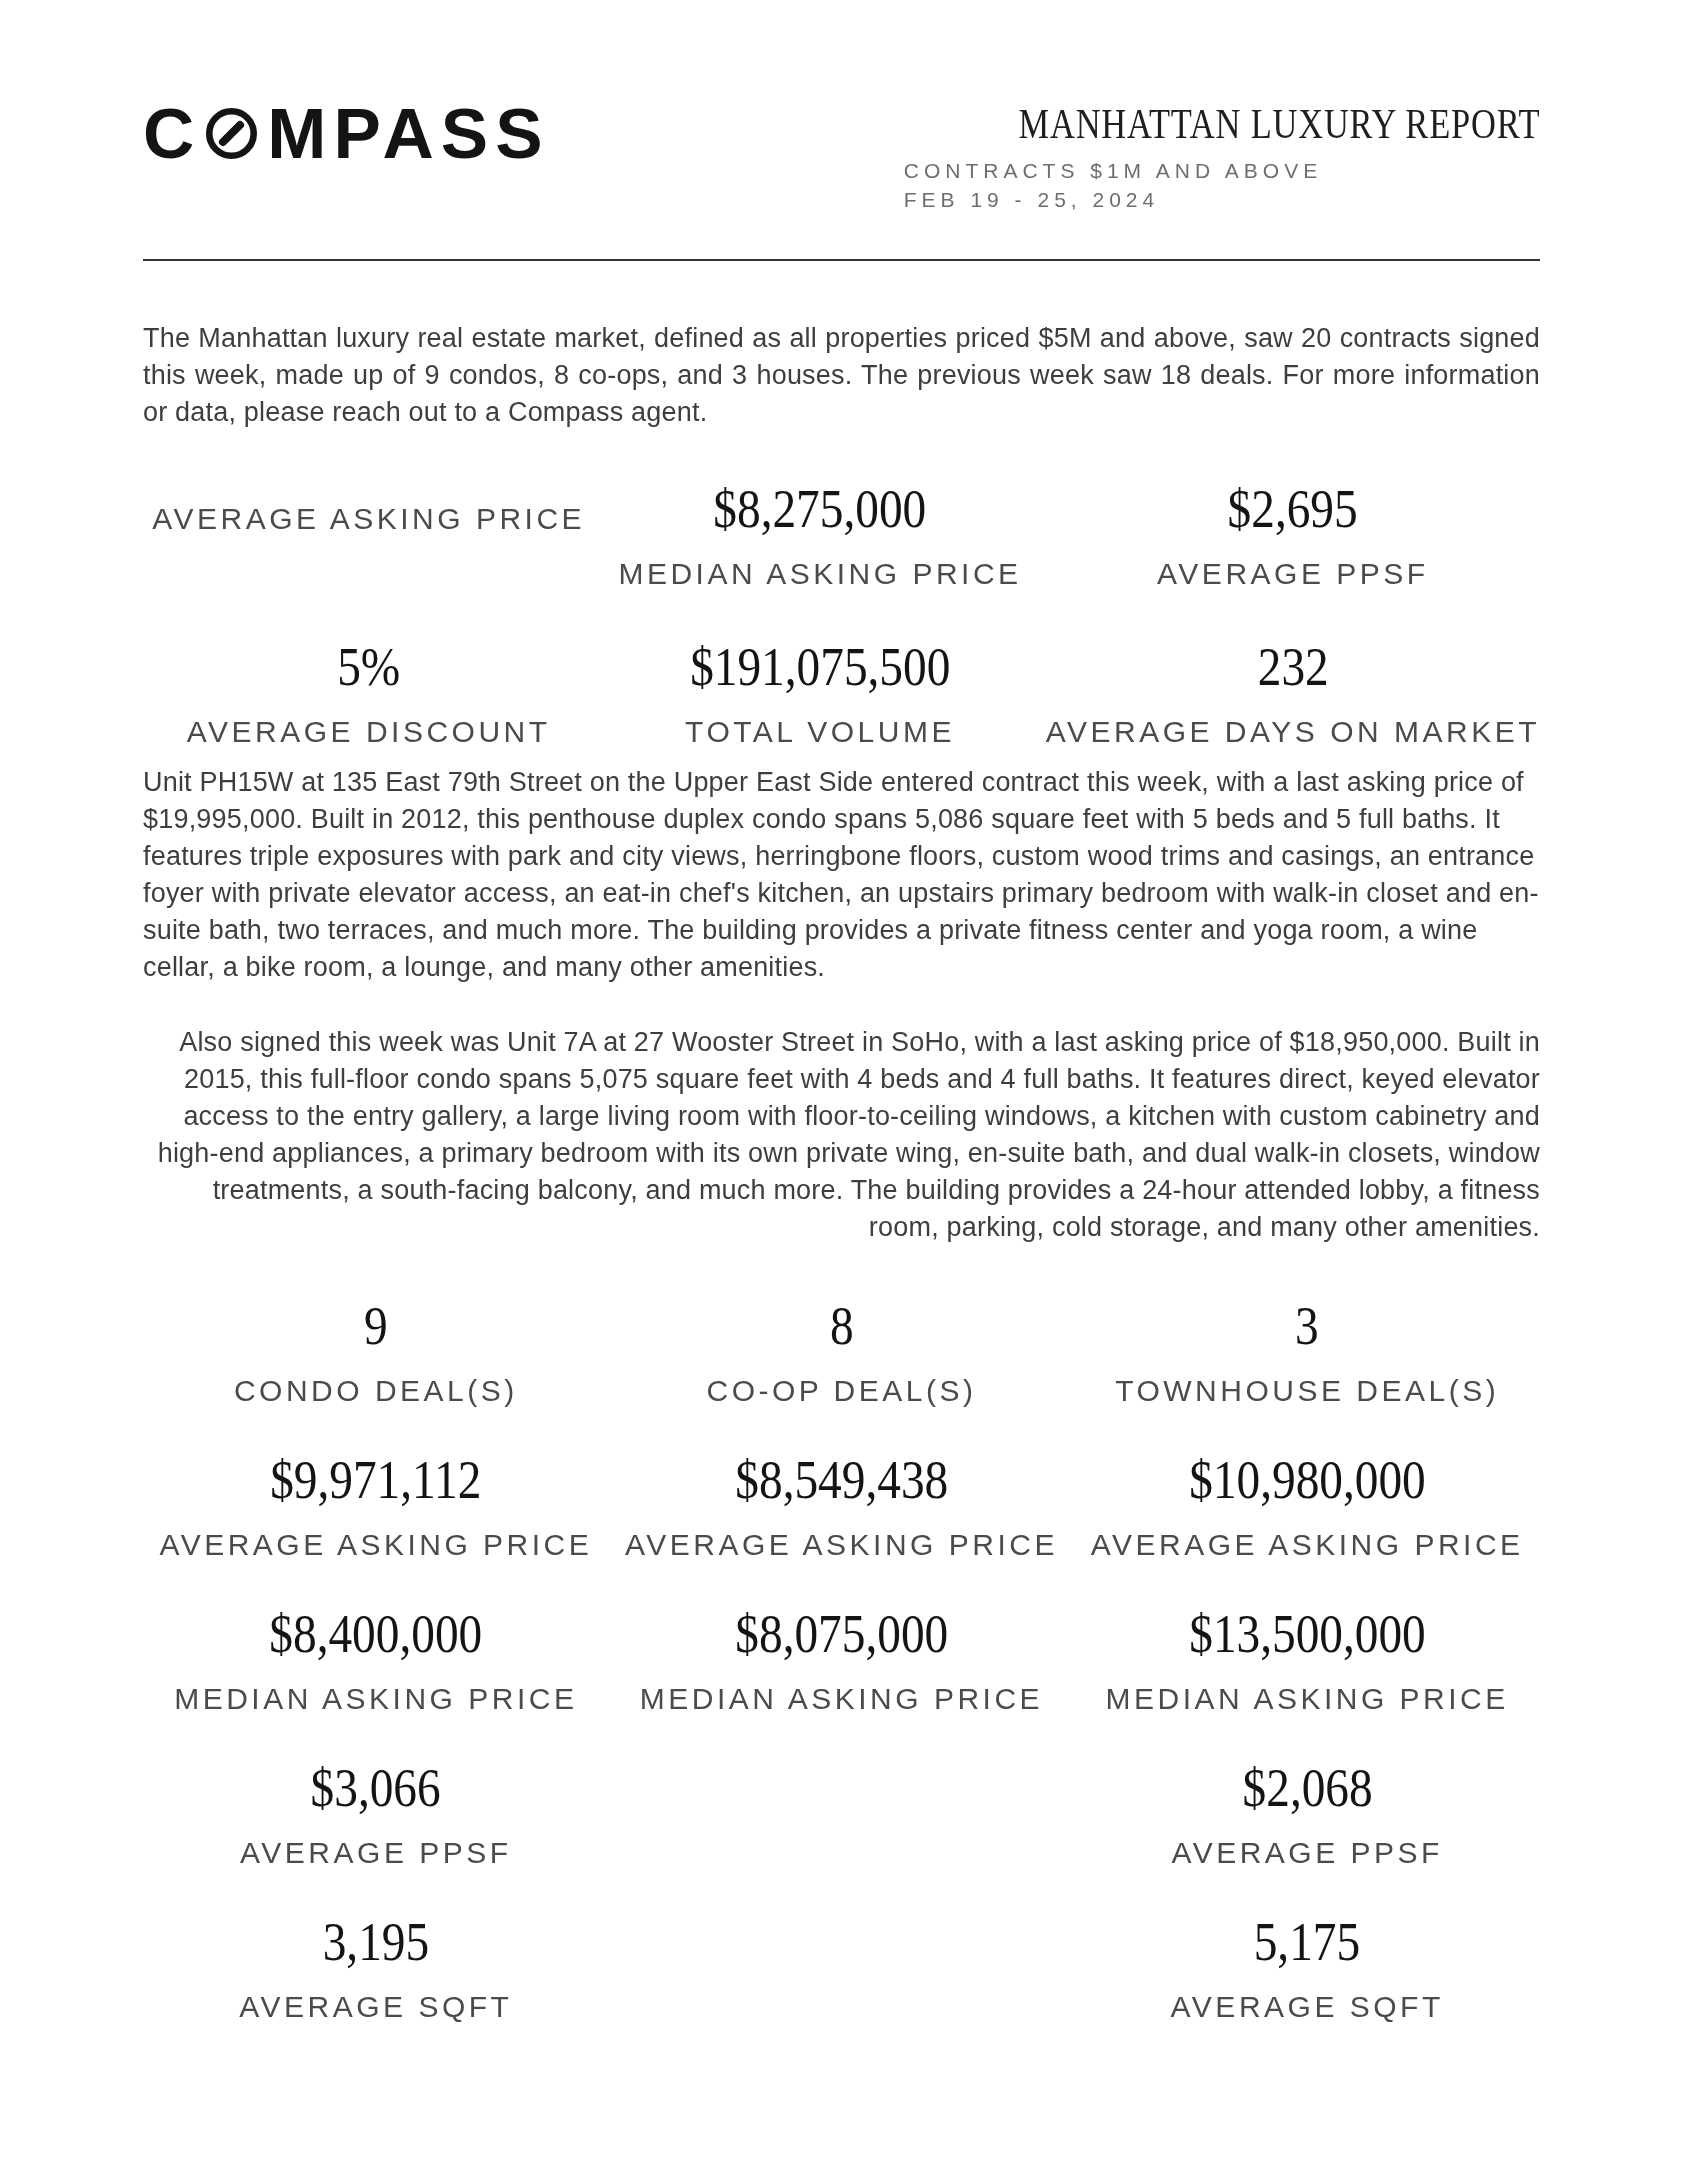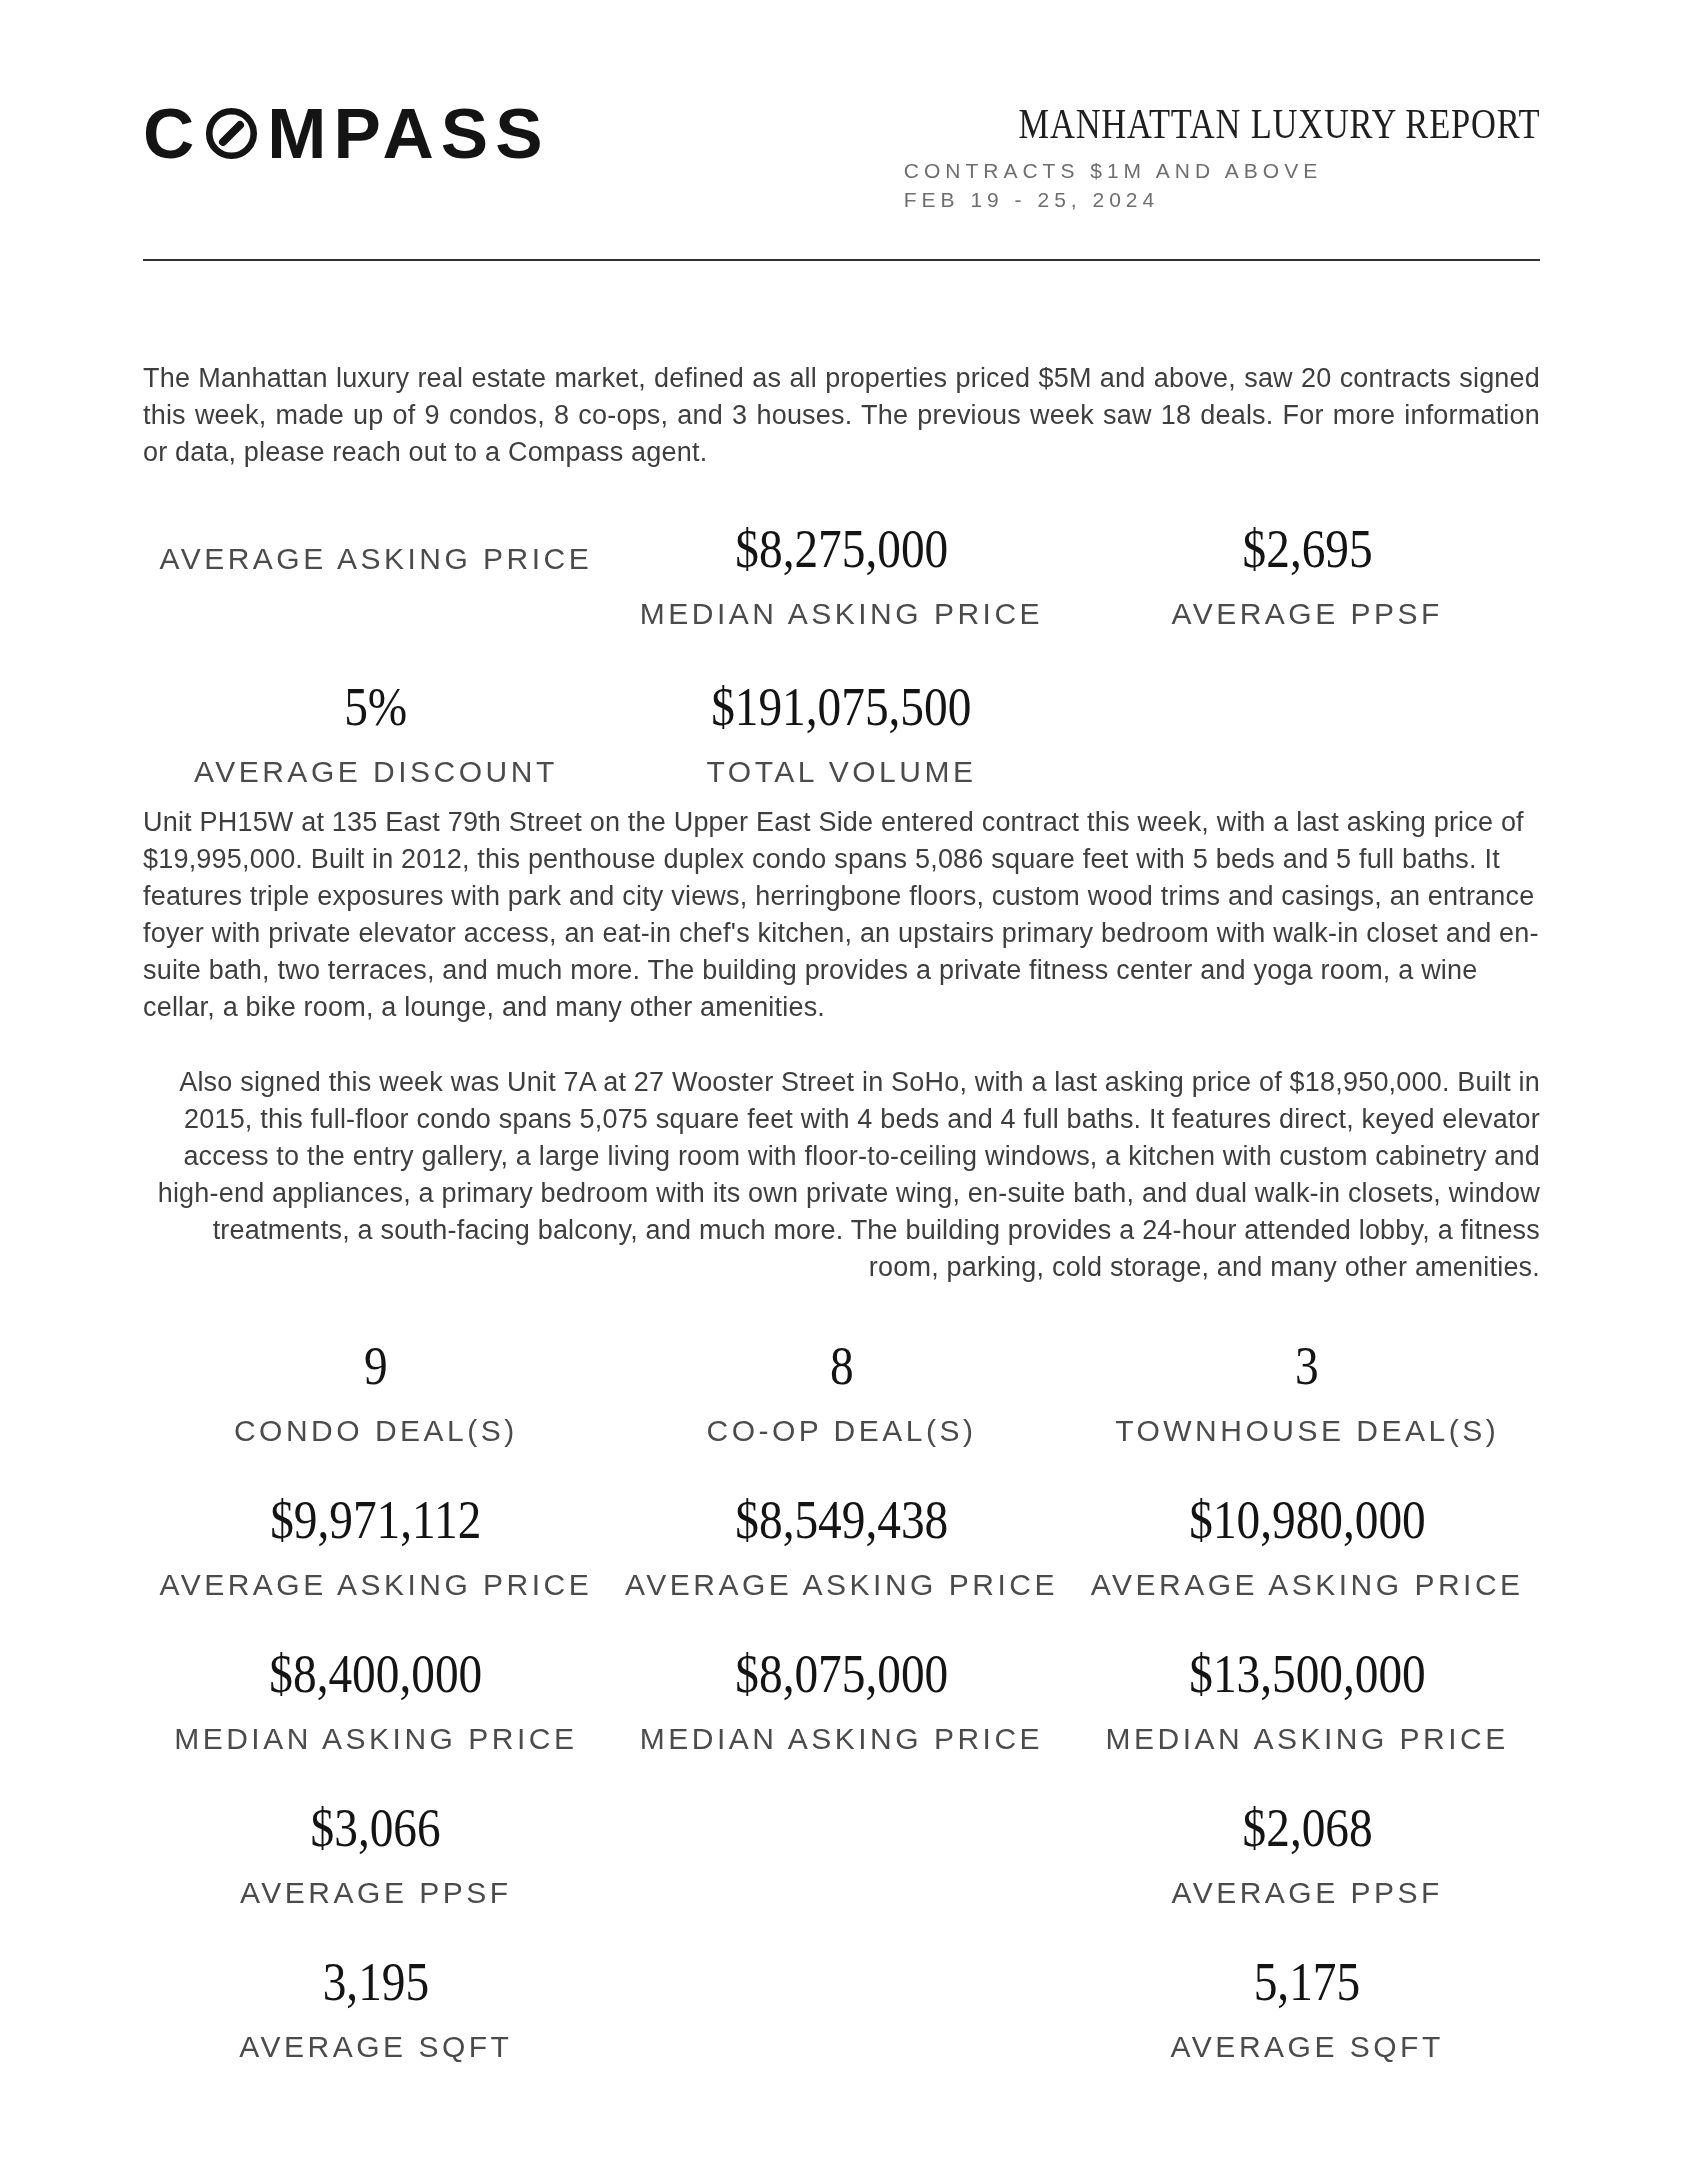--- a/index.html
+++ b/index.html
@@ -53,21 +53,21 @@
   .rule { border: none; border-top: 2px solid #333333; margin: 46px 0 0 0; }
 
   
   .para {
     font-size: 27px;
     line-height: 37px;
     letter-spacing: 0.2px;
     color: #3e3e3e;
     margin: 0;
   }
-  .intro { margin-top: 99px; text-align: justify; }
+  .intro { margin-top: 59px; text-align: justify; }
   .para-ph15w { margin-top: 18px; text-align: left; }
   .para-7a { margin-top: 38px; text-align: right; }
 
   
   .stats-grid {
     display: grid;
     grid-template-columns: repeat(3, 1fr);
   }
   .summary-grid { margin-top: 50px; row-gap: 51px; }
   .breakdown-grid { margin-top: 52px; row-gap: 47px; }
@@ -129,20 +129,24 @@
       <div class="stat-label">AVERAGE PPSF</div>
     </div>
     <div class="stat">
       <div class="stat-value"><span class="stat-value-inner">5%</span></div>
       <div class="stat-label">AVERAGE DISCOUNT</div>
     </div>
     <div class="stat">
       <div class="stat-value"><span class="stat-value-inner">$191,075,500</span></div>
       <div class="stat-label">TOTAL VOLUME</div>
     </div>
+    <div class="stat">
+      <div class="stat-value"><span class="stat-value-inner">232</span></div>
+      <div class="stat-label">AVERAGE DAYS ON MARKET</div>
+    </div>
   </section>
 
   <p class="para para-ph15w">Unit PH15W at 135 East 79th Street on the Upper East Side entered contract this week, with a last asking price of $19,995,000. Built in 2012, this penthouse duplex condo spans 5,086 square feet with 5 beds and 5 full baths. It features triple exposures with park and city views, herringbone floors, custom wood trims and casings, an entrance foyer with private elevator access, an eat-in chef's kitchen, an upstairs primary bedroom with walk-in closet and en-suite bath, two terraces, and much more. The building provides a private fitness center and yoga room, a wine cellar, a bike room, a lounge, and many other amenities.</p>
 
   <p class="para para-7a">Also signed this week was Unit 7A at 27 Wooster Street in SoHo, with a last asking price of $18,950,000. Built in 2015, this full-floor condo spans 5,075 square feet with 4 beds and 4 full baths. It features direct, keyed elevator access to the entry gallery, a large living room with floor-to-ceiling windows, a kitchen with custom cabinetry and high-end appliances, a primary bedroom with its own private wing, en-suite bath, and dual walk-in closets, window treatments, a south-facing balcony, and much more. The building provides a 24-hour attended lobby, a fitness room, parking, cold storage, and many other amenities.</p>
 
   <section class="stats-grid breakdown-grid">
 
     <div class="stat">
       <div class="stat-value"><span class="stat-value-inner">9</span></div>

